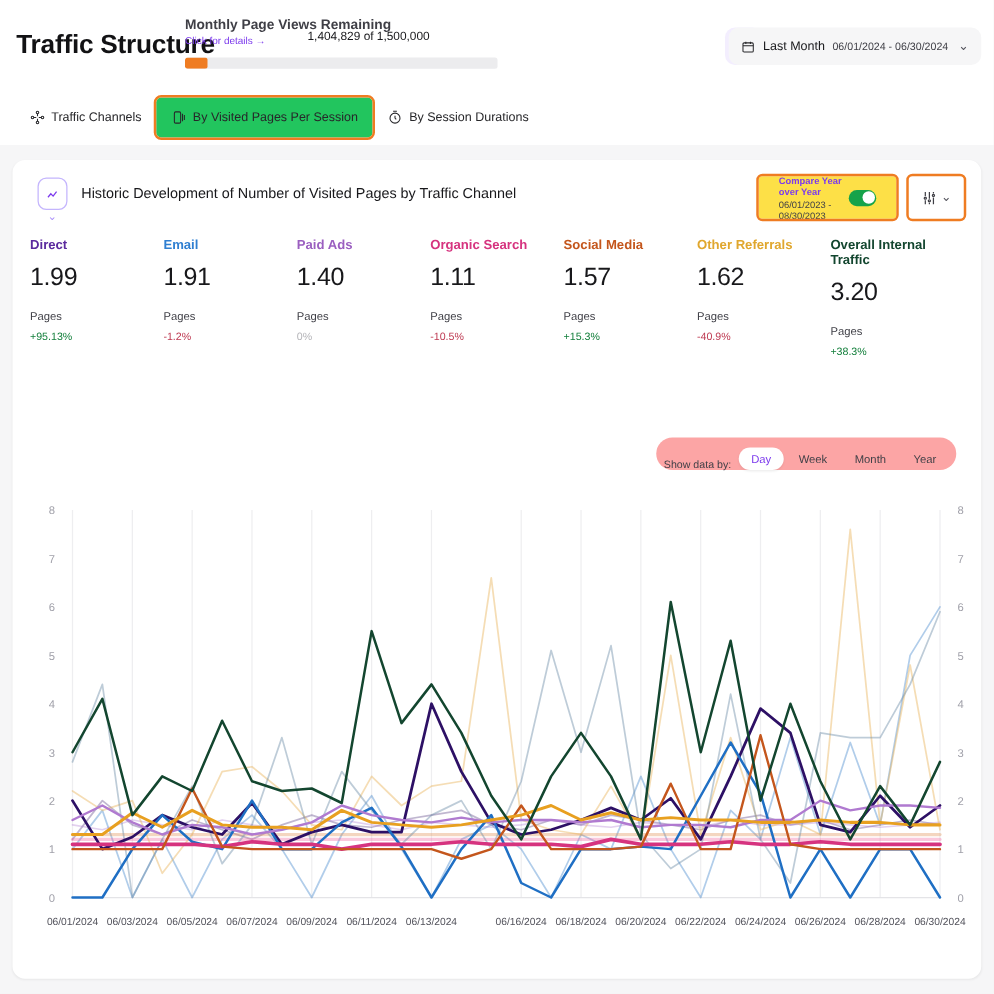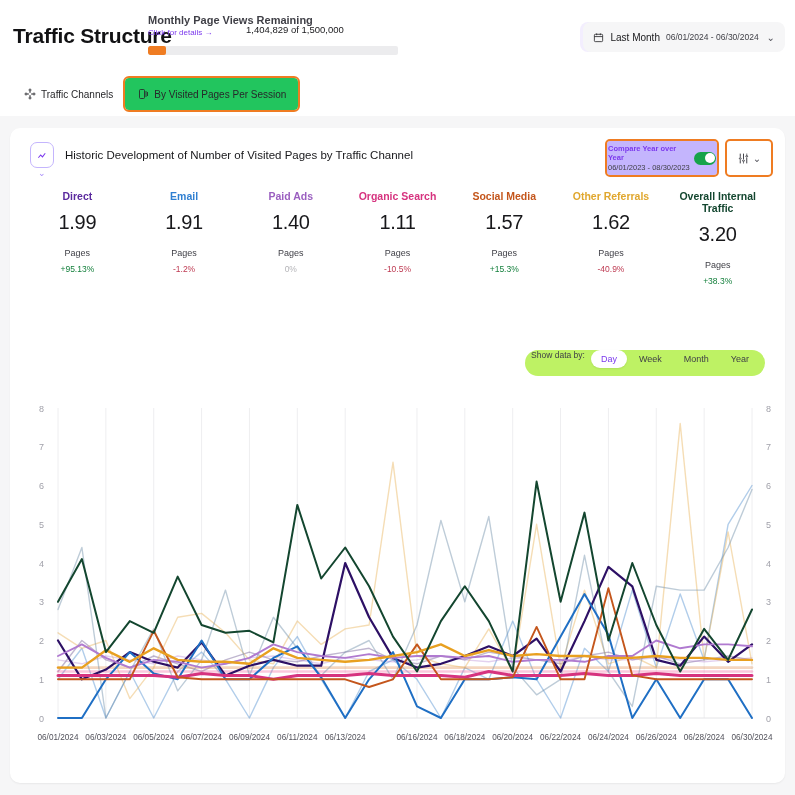--- a/index.html
+++ b/index.html
@@ -66,22 +66,22 @@
     border: 1px solid #c4b5fd; border-radius: 7px;
     display:flex; align-items:center; justify-content:center;
   }
   .card-icon-chev { position:absolute; left: 28px; top: 40px; font-size: 9px; color:#a78bfa; }
   .card-title {
     position: absolute; left: 55px; top: 21px;
     font-size: 11.5px; color: #18181b; font-weight: 400;
   }
   .compare-box {
     position: absolute; right: 68px; top: 13px; height: 34px; width: 110px;
-    outline: 2px solid #ef7c22; background:#c4b5fd; border-radius: 3px;
-    padding: 4px 1px; display:flex; align-items:center; justify-content:space-between; cursor:pointer;
+    outline: 2px solid #ef7c22; background:#fde047; border-radius: 3px;
+    padding: 4px 16px; display:flex; align-items:center; justify-content:space-between; cursor:pointer;
   }
   .compare-texts { display:flex; flex-direction:column; gap:1px;}
   .cmp-title { font-size: 7.5px; color: #7c3aed; font-weight: 600; }
   .cmp-range { font-size: 7.5px; color: #3f3f46; }
   .toggle {
     width: 22px; height: 13px; border-radius: 8px; background: #16a34a;
     position: relative; flex: none;
   }
   .toggle .knob {
     position:absolute; right: 1.5px; top: 1.5px; width: 10px; height: 10px;
@@ -89,31 +89,31 @@
   }
   .settings-box {
     position: absolute; right: 14px; top: 13px; width: 44px; height: 34px;
     outline: 2px solid #ef7c22; background:#fff; border-radius:3px;
     display:flex; align-items:center; justify-content:center; gap:3px; cursor:pointer;
   }
   .settings-chev { font-size: 10px; color: #52525b; }
 
   
   .kpis { display: flex; padding: 6px 14px 0 14px; }
-  .kpi { flex: 1; text-align: center; }
+  .kpi { flex: 1; }
   .kpi-label { font-size: 10.5px; font-weight: 700; margin-bottom: 9px; }
   .kpi-value { font-size: 20px; color: #18181b; font-weight: 400; letter-spacing: -0.3px; }
   .kpi-unit { font-size: 9px; color: #3f3f46; margin-top: 14px; }
   .kpi-delta { font-size: 8.5px; margin-top: 6px; }
 
   
   .granularity {
     position:absolute; right: 20px; top: 222px;
-    height: 26px; background:#bef264; border-radius: 14px;
-    display:flex; align-items:flex-start; padding: 0 6px; gap: 2px;
+    height: 26px; background:#fca5a5; border-radius: 14px;
+    display:flex; align-items:flex-end; padding: 0 6px; gap: 2px;
   }
   .gr-label { font-size: 8.5px; color:#3f3f46; margin-right:4px; }
   .gr-opt {
     font-size: 9px; color:#3f3f46; padding: 4px 10px; border-radius: 12px; cursor:pointer;
   }
   .gr-opt.active { background:#ffffff; color:#7c3aed; box-shadow: 0 1px 2px rgba(0,0,0,.08); }
 
   
   .chartwrap { position: absolute; left: 0; top: 262px; width: 775px; height: 390px; }
   .chart-svg { display:block; }
@@ -171,20 +171,29 @@
         </div>
         <div class="tab selected">
           <span class="ticon">
             <svg width="12" height="12" viewBox="0 0 24 24" fill="none" stroke="#27272a" stroke-width="1.7">
               <rect x="5" y="3" width="10" height="18" rx="2"></rect>
               <path d="M18 6v12"></path>
               <path d="M21 8v8"></path>
             </svg>
           </span>
           <span>By Visited Pages Per Session</span>
+        </div>
+        <div class="tab">
+          <span class="ticon">
+            <svg width="12" height="12" viewBox="0 0 24 24" fill="none" stroke="#27272a" stroke-width="1.7">
+              <circle cx="12" cy="13" r="8"></circle>
+              <path d="M12 9v4l2 2M9 2h6"></path>
+            </svg>
+          </span>
+          <span>By Session Durations</span>
         </div>
       </div>
   </div>
 
   <div class="card">
     <div class="card-head">
       <div class="card-icon">
         <svg width="11" height="11" viewBox="0 0 24 24" fill="none" stroke="#7c3aed" stroke-width="2.2">
           <path d="M3 17l5-6 4 4 6-8"></path>
         </svg>

